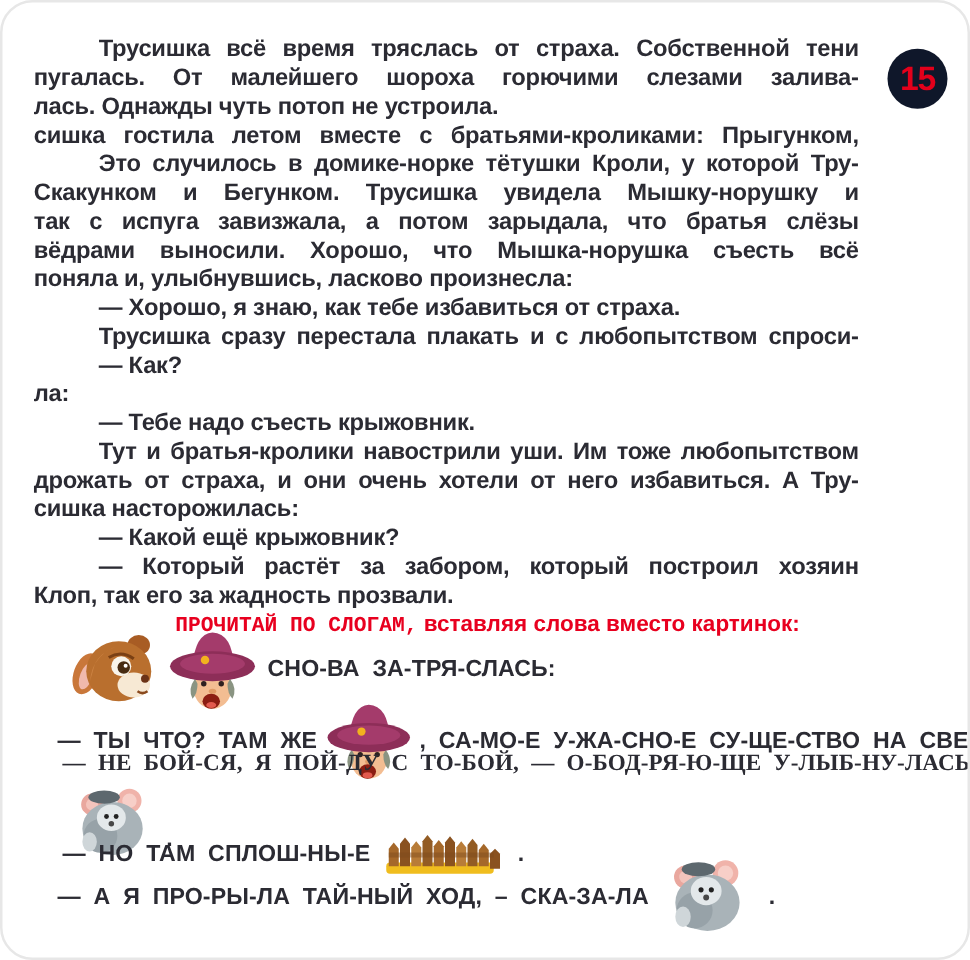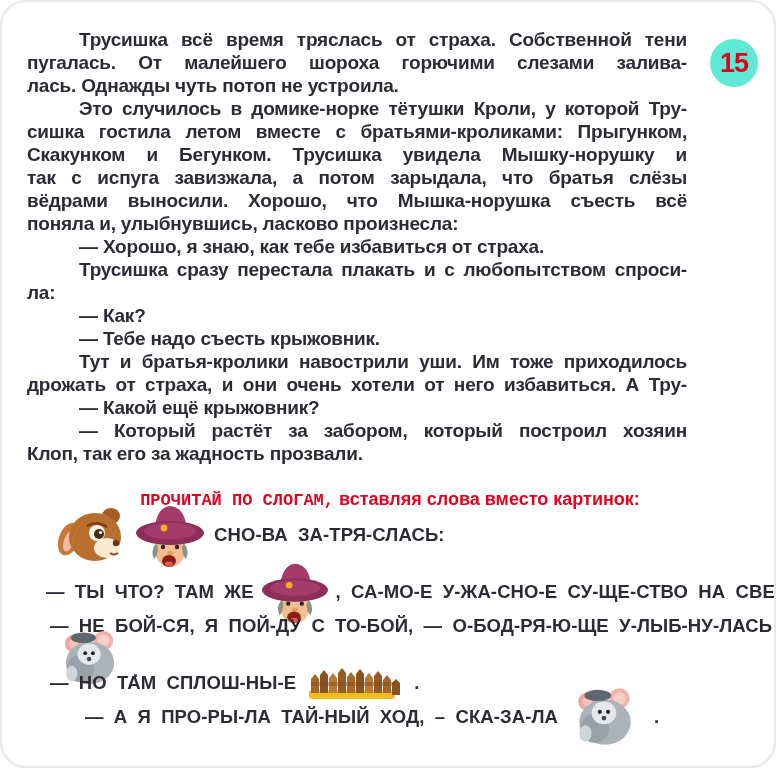--- a/index.html
+++ b/index.html
@@ -10,21 +10,21 @@
     border:2px solid #e7e7e7;
     border-radius:26px;
     box-sizing:border-box;
     overflow:hidden;
     font-family:"Liberation Sans","DejaVu Sans",sans-serif;
     color:#2b2b33;
   }
   
   .badge{
     position:absolute;left:708px;top:37px;width:48px;height:48px;
-    background:#5eead4;border-radius:50%;
+    background:#0f172a;border-radius:50%;
     display:flex;align-items:center;justify-content:center;
     font-size:27px;font-weight:bold;color:#e3001b;
     letter-spacing:-1px;
   }
   
   .story{
     position:absolute;left:25px;top:26px;width:660px;
     font-size:19px;font-weight:bold;line-height:23px;
     letter-spacing:-0.2px;
   }
@@ -39,53 +39,54 @@
   .syl-heading .h-main{font-size:17px;font-family:Liberation Mono, monospace;}
   .syl-heading .h-rest{font-size:18px;}
   
   .syl-row{
     position:absolute;display:flex;align-items:center;
     font-size:18.5px;font-weight:bold;word-spacing:5px;
     letter-spacing:0.1px;white-space:nowrap;
   }
   .row1{left:52px;top:500px;height:66px;gap:8px;}
   .row2{left:44px;top:556px;height:68px;gap:6px;}
-  .row3{left:48px;top:611px;height:26px;}
+  .row3{left:48px;top:596px;height:26px;font-family:Liberation Serif, serif;}
   .row4{left:55px;top:628px;height:56px;align-items:flex-end;gap:8px;}
   .row4 .dot{margin-bottom:4px;}
   .row5{left:48px;top:662px;height:38px;gap:11px;}
-  .row6{left:44px;top:684px;height:62px;gap:12px;margin-left:39px;}
+  .row6{left:44px;top:684px;height:62px;gap:12px;}
   .icon{flex:0 0 auto;display:block;}
 </style>
 </head>
 <body>
 
 <div class="page">
 
   <div class="badge">
     <span>15</span>
   </div>
 
   <div class="story">
     <div class="line ind j">Трусишка  всё  время  тряслась  от  страха.  Собственной  тени</div>
     <div class="line j">пугалась.  От  малейшего  шороха  горючими  слезами  залива-</div>
     <div class="line">лась. Однажды чуть потоп не устроила.</div>
+    <div class="line j">сишка гостила летом вместе с братьями-кроликами:  Прыгунком,</div>
     <div class="line ind j">Это случилось в домике-норке тётушки Кроли, у  которой Тру-</div>
-    <div class="line j">сишка гостила летом вместе с братьями-кроликами:  Прыгунком,</div>
     <div class="line j">Скакунком и Бегунком. Трусишка увидела  Мышку-норушку  и</div>
     <div class="line j">так  с испуга   завизжала,  а  потом зарыдала,  что  братья  слёзы</div>
     <div class="line j">вёдрами   выносили.   Хорошо,   что Мышка-норушка  съесть  всё</div>
     <div class="line">поняла и, улыбнувшись, ласково произнесла:</div>
     <div class="line ind">— Хорошо, я знаю, как тебе избавиться от страха.</div>
     <div class="line ind j">Трусишка сразу перестала плакать и с любопытством спроси-</div>
+    <div class="line ind">— Как?</div>
     <div class="line">ла:</div>
-    <div class="line ind">— Как?</div>
     <div class="line ind">— Тебе надо съесть крыжовник.</div>
-    <div class="line ind j">Тут и братья-кролики навострили уши. Им тоже приходилось</div>
+    <div class="line ind j">Тут и братья-кролики навострили уши. Им тоже любопытством</div>
     <div class="line j">дрожать от страха, и они очень хотели от него избавиться. А Тру-</div>
+    <div class="line">сишка насторожилась:</div>
     <div class="line ind">— Какой ещё крыжовник?</div>
     <div class="line ind j">—  Который  растёт  за  забором,  который  построил  хозяин</div>
     <div class="line">Клоп, так его за жадность прозвали.</div>
   </div>
 
   <div class="syl-heading">
     <span class="h-main">ПРОЧИТАЙ ПО СЛОГАМ,</span><span class="h-rest"> вставляя слова вместо картинок:</span>
   </div>
 
   <div class="syl-row row1">

